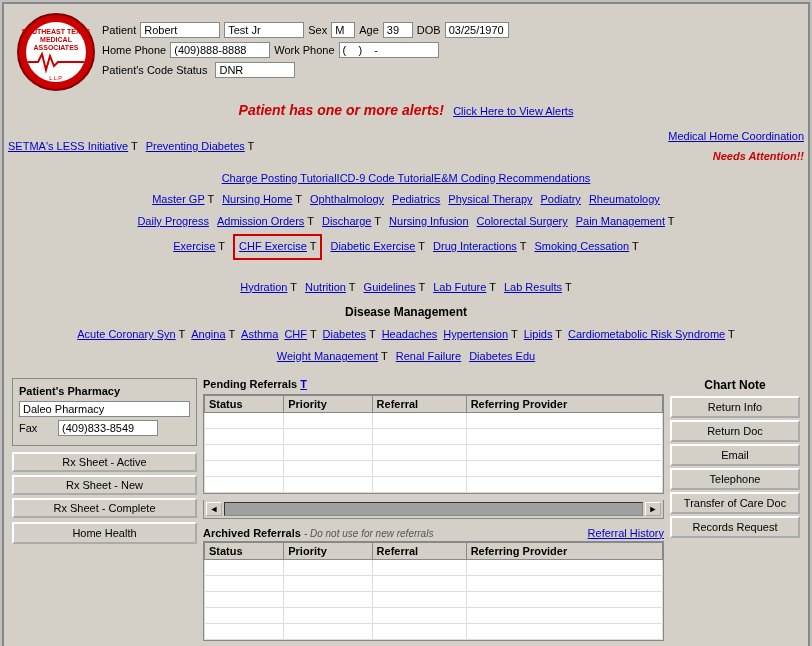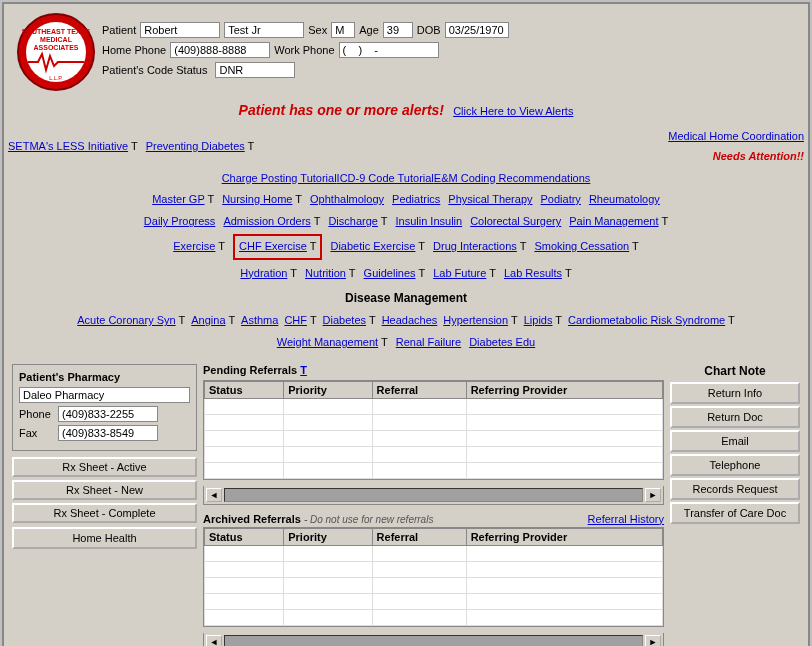--- a/index.html
+++ b/index.html
@@ -319,26 +319,26 @@
       <span class="nav-link">Pediatrics</span>
       <span class="nav-link">Physical Therapy</span>
       <span class="nav-link">Podiatry</span>
       <span class="nav-link">Rheumatology</span>
     </div>
 
     <div style="display:flex; justify-content:center; gap:8px; margin-bottom:2px; flex-wrap:wrap;">
       <span class="nav-link">Daily Progress</span>
       <span><span class="nav-link">Admission Orders</span> <span style="color:#000">T</span></span>
       <span><span class="nav-link">Discharge</span> <span style="color:#000">T</span></span>
-      <span class="nav-link">Insulin Insulin</span>
+      <span class="nav-link">Nursing Infusion</span>
       <span class="nav-link">Colorectal Surgery</span>
       <span><span class="nav-link">Pain Management</span> <span style="color:#000">T</span></span>
     </div>
 
-    <div style="display:flex; justify-content:center; gap:8px; margin-bottom:4px; flex-wrap:wrap; align-items:center;">
+    <div style="display:flex; justify-content:center; gap:8px; margin-bottom:18px; flex-wrap:wrap; align-items:center;">
       <span><span class="nav-link">Exercise</span> <span style="color:#000">T</span></span>
       <span style="border: 2px solid #cc0000; padding: 1px 4px; display:inline-block;">
         <span class="nav-link">CHF Exercise</span> <span style="color:#000">T</span>
       </span>
       <span><span class="nav-link">Diabetic Exercise</span> <span style="color:#000">T</span></span>
       <span><span class="nav-link">Drug Interactions</span> <span style="color:#000">T</span></span>
       <span><span class="nav-link">Smoking Cessation</span> <span style="color:#000">T</span></span>
     </div>
 
     <div style="display:flex; justify-content:center; gap:8px; margin-bottom:4px; flex-wrap:wrap;">
@@ -367,24 +367,20 @@
       <span class="nav-link">Diabetes Edu</span>
     </div>
   </div>
 
   <div class="content-area">
 
     <div class="left-panel">
       <div class="pharmacy-box">
         <div class="pharmacy-title">Patient's Pharmacy</div>
         <input class="pharmacy-input" value="Daleo Pharmacy" style="">
-        <div class="pharmacy-row">
-          <label>Phone</label>
-          <input class="field-input" style="width: 100px;" value="(409)833-2255">
-        </div>
         <div class="pharmacy-row">
           <label>Fax</label>
           <input class="field-input" style="width: 100px;" value="(409)833-8549">
         </div>
       </div>
       <button class="btn">Rx Sheet - Active</button>
       <button class="btn">Rx Sheet - New</button>
       <button class="btn">Rx Sheet - Complete</button>
       <div style="margin-top:4px;">
         <button class="home-health-btn">Home Health</button>
@@ -507,19 +503,19 @@
       </div>
     </div>
 
     <div class="right-panel">
       <div class="chart-title">Chart Note</div>
       <div class="right-buttons">
         <button class="chart-btn">Return Info</button>
         <button class="chart-btn">Return Doc</button>
         <button class="chart-btn">Email</button>
         <button class="chart-btn">Telephone</button>
+        <button class="chart-btn">Transfer of Care Doc</button>
         <button class="chart-btn">Records Request</button>
-        <button class="chart-btn">Transfer of Care Doc</button>
       </div>
     </div>
   </div>
 
 </div>
 
 </body></html>

